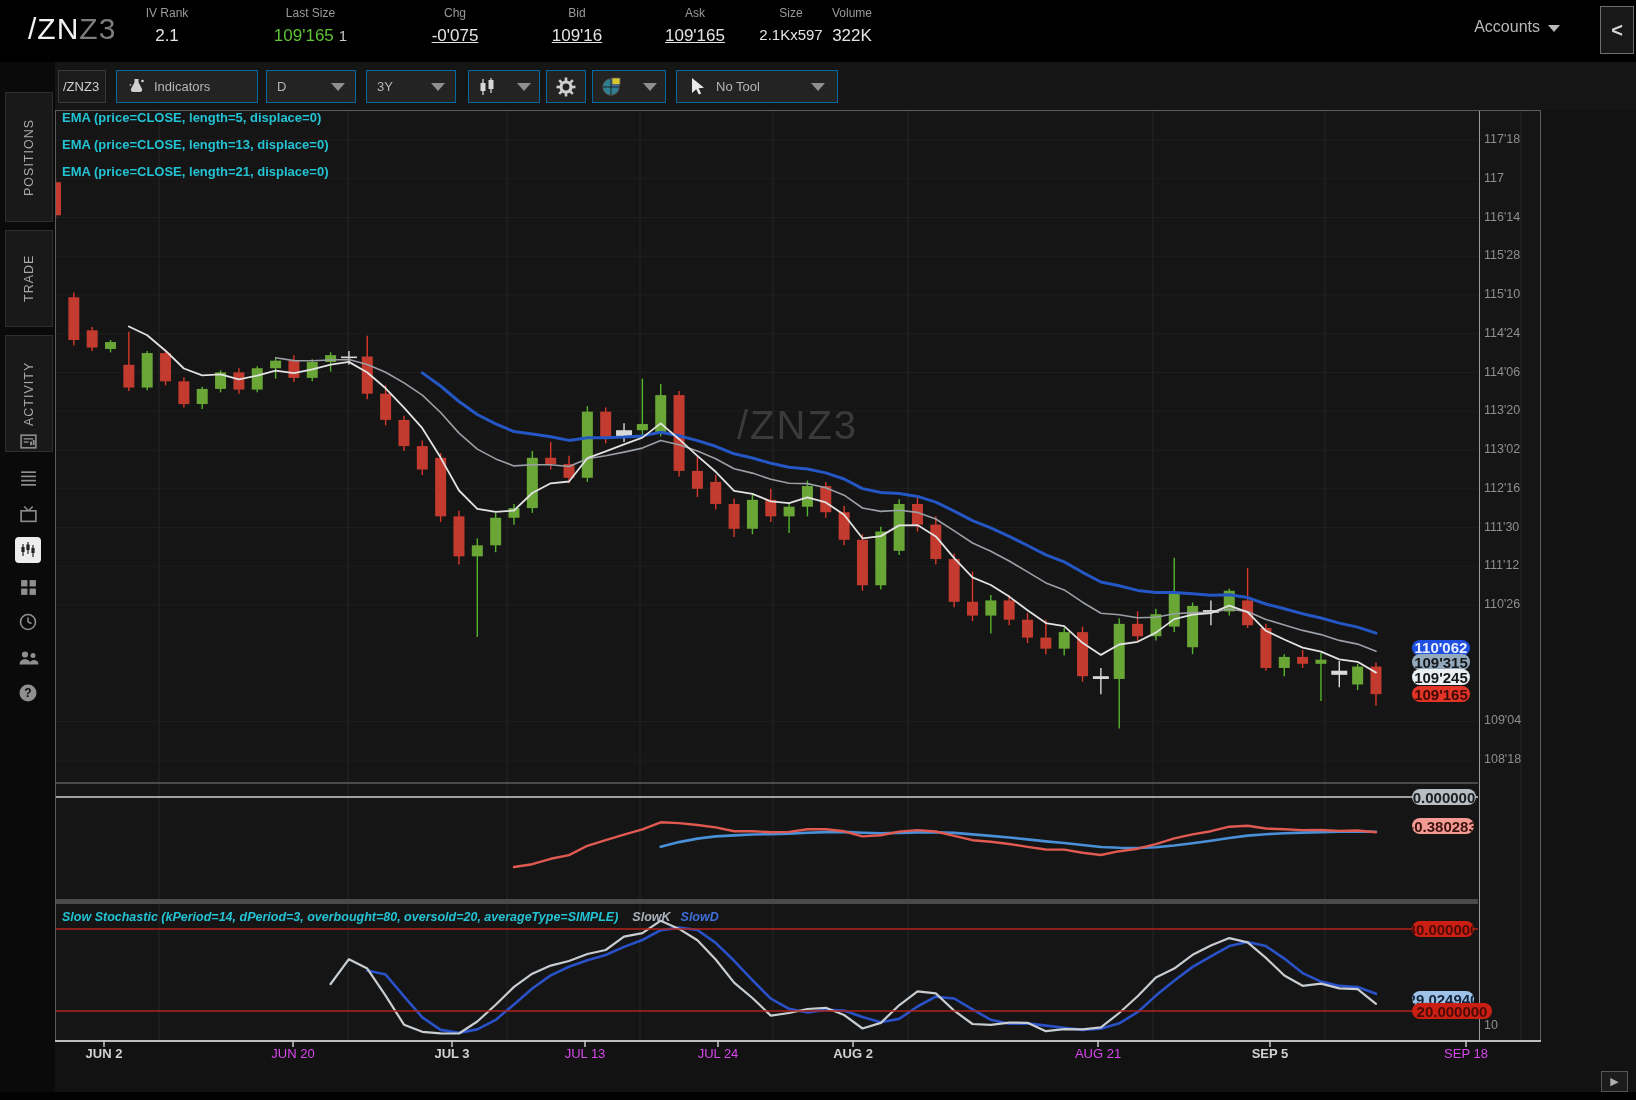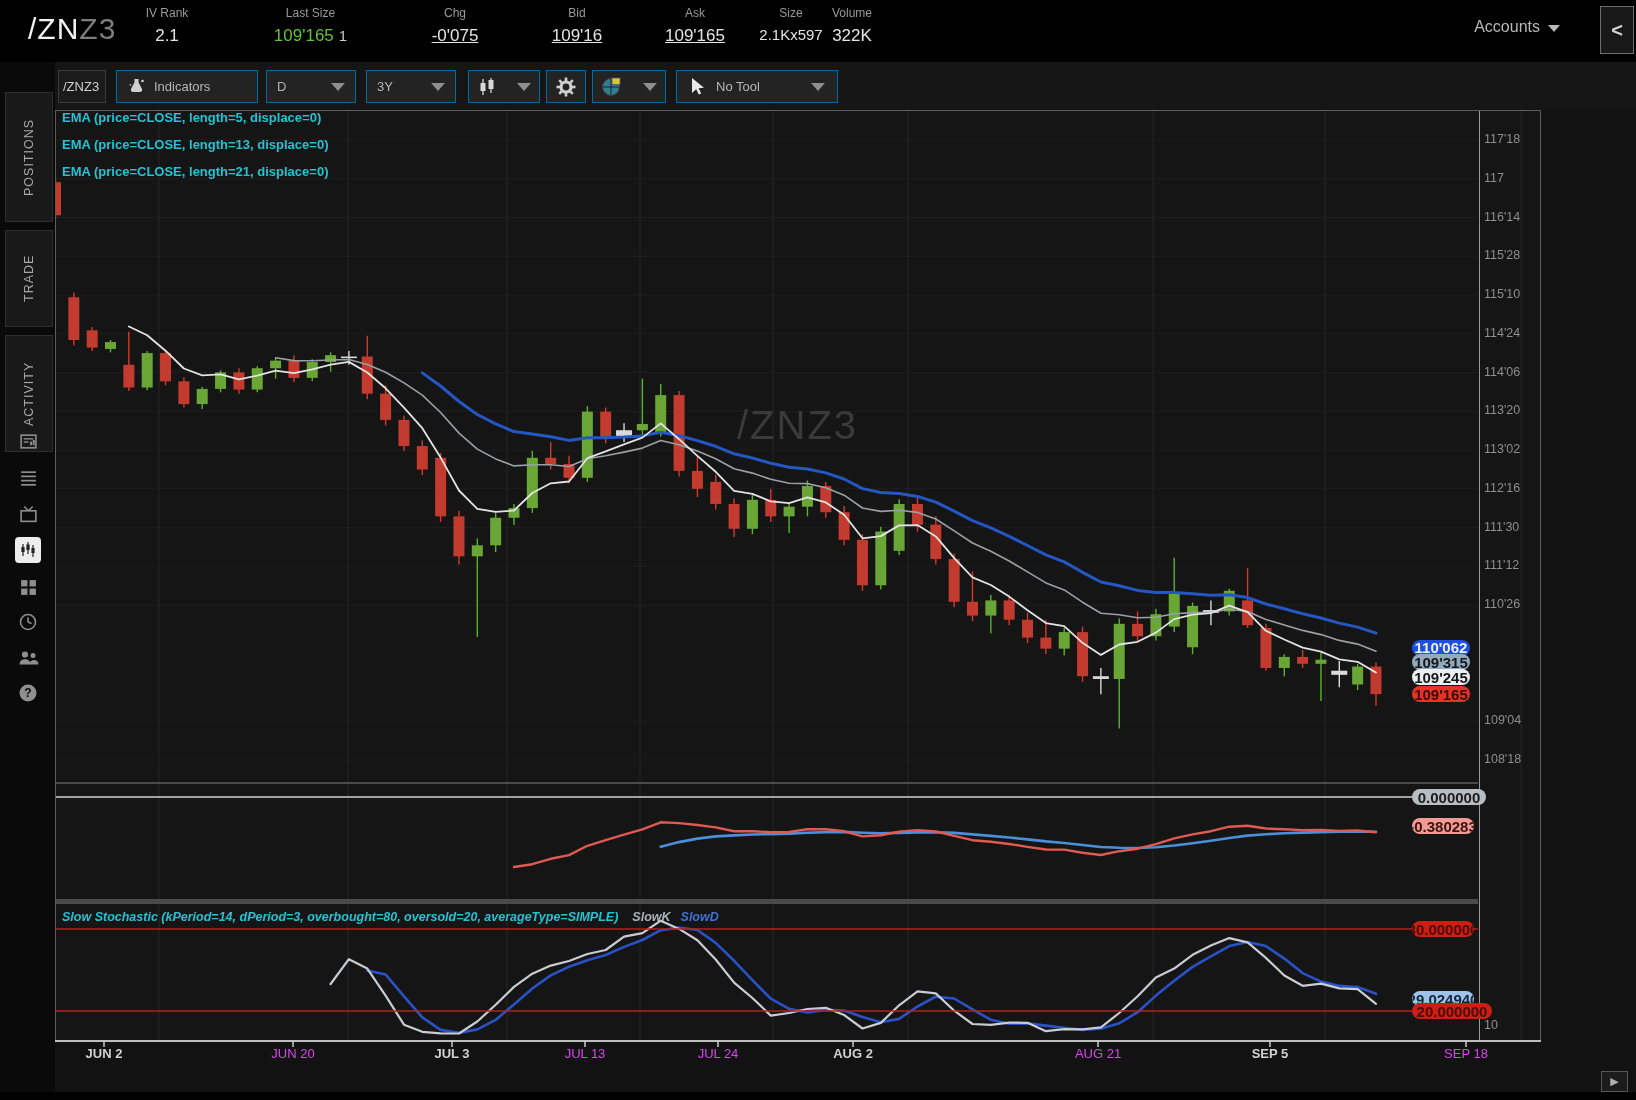--- a/index.html
+++ b/index.html
@@ -510,21 +510,21 @@
       <div class="axis-tick-label" style="top: 480.806px;">112'16</div>
       <div class="axis-tick-label" style="top: 519.562px;">111'30</div>
       <div class="axis-tick-label" style="top: 558.319px;">111'12</div>
       <div class="axis-tick-label" style="top: 597.075px;">110'26</div>
       <div class="axis-tick-label" style="top: 713.344px;">109'04</div>
       <div class="axis-tick-label" style="top: 752.1px;">108'18</div>
       <div class="axis-bubble" style="top: 639.621px; background: rgb(30, 79, 224); color: rgb(233, 239, 255);">110'062</div>
       <div class="axis-bubble" style="top: 654.159px; background: rgb(147, 169, 189); color: rgb(22, 24, 26);">109'315</div>
       <div class="axis-bubble" style="top: 669.179px; background: rgb(236, 239, 241); color: rgb(22, 24, 26);">109'245</div>
       <div class="axis-bubble" style="top: 686.404px; background: rgb(226, 53, 40); color: rgb(60, 10, 5);">109'165</div>
-      <div class="axis-bubble" style="top: 789px; background: rgb(182, 190, 196); color: rgb(28, 28, 28); width: 74px;">0.000000</div>
+      <div class="axis-bubble" style="top: 789px; background: rgb(182, 190, 196); color: rgb(28, 28, 28); width: 64px;">0.000000</div>
       <div class="axis-bubble" style="top: 818px; background: rgb(244, 154, 148); color: rgb(58, 18, 14); width: 62px;">-0.380283</div>
       <div class="axis-bubble" style="top: 921px; background: rgb(204, 31, 20); color: rgb(74, 12, 6); width: 62px;">80.000000</div>
       <div class="axis-bubble" style="top: 991px; background: rgb(159, 195, 232); color: rgb(19, 37, 58); width: 62px;">29.024940</div>
       <div class="axis-bubble" style="top: 1003px; background: rgb(204, 31, 20); color: rgb(74, 12, 6); width: 80px;">20.000000</div>
       <div class="axis-tick-label" style="top: 1018px;">10</div>
     </div>
   <div id="time-axis">
       <div class="time-label bold" style="left: 104px;">JUN 2</div>
       <div class="time-label" style="left: 293px;">JUN 20</div>
       <div class="time-label bold" style="left: 452px;">JUL 3</div>

